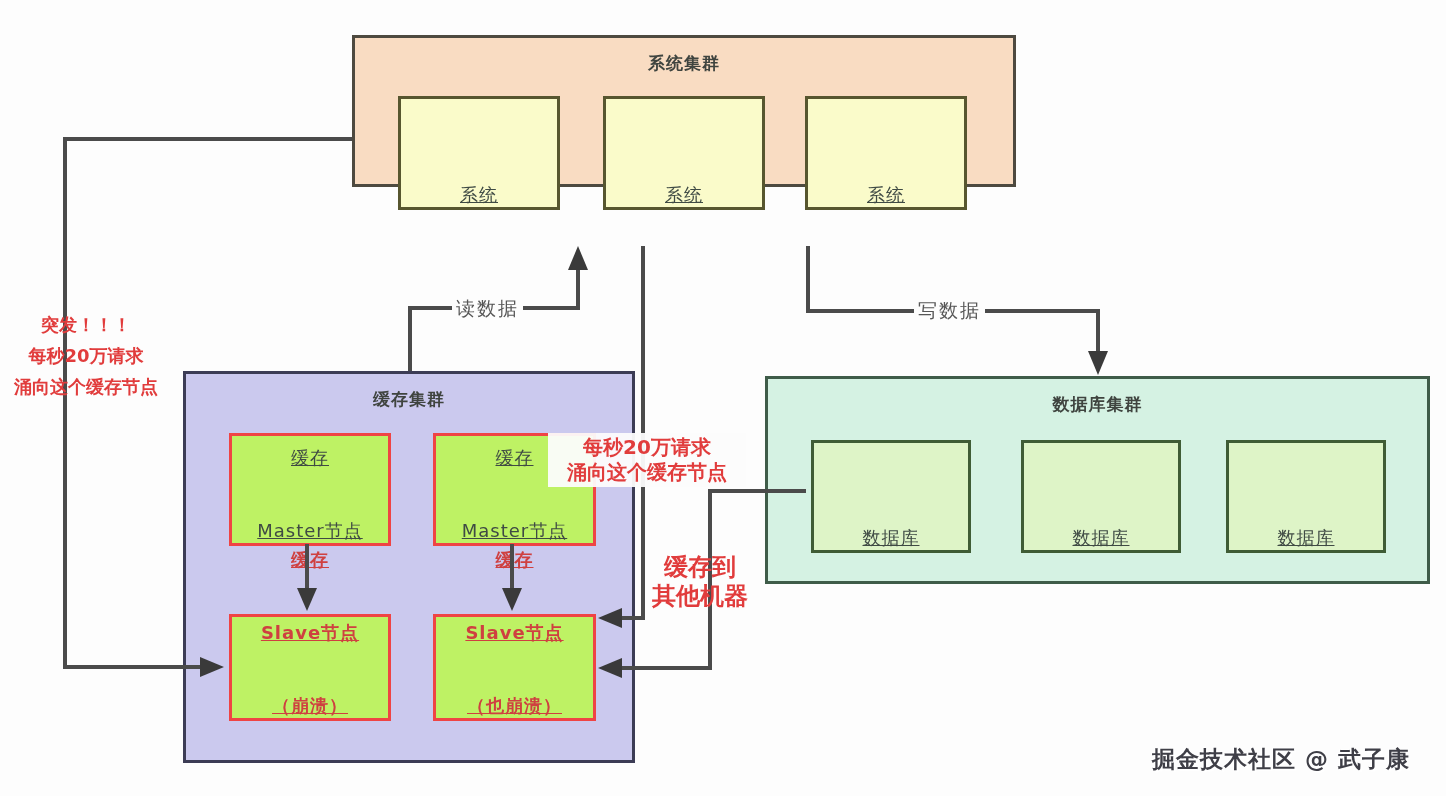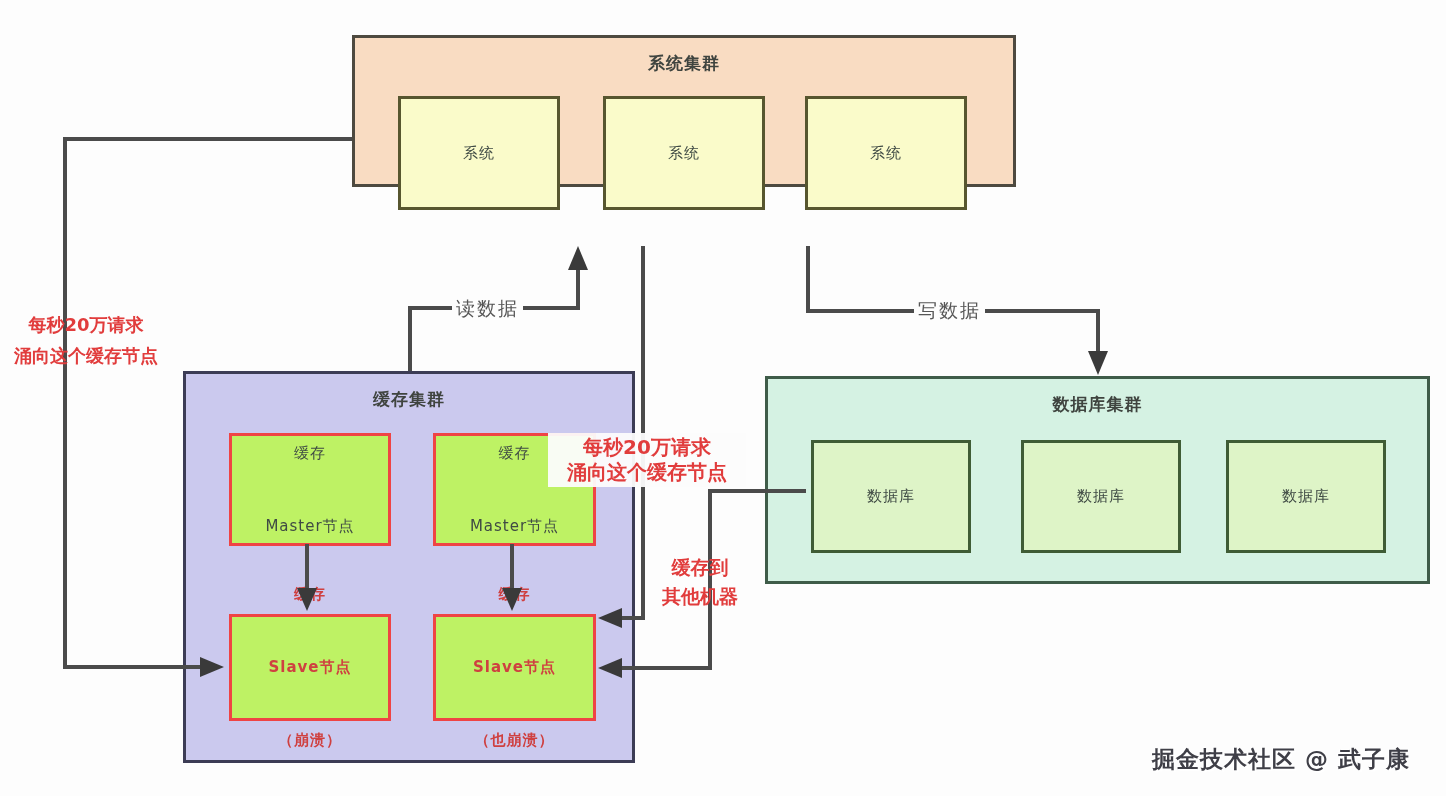--- a/index.html
+++ b/index.html
@@ -9,22 +9,22 @@
   
   .cluster{position:absolute;box-sizing:border-box;}
   .cluster-title{position:absolute;top:14px;left:0;width:100%;text-align:center;
                  font-size:17px;font-weight:600;color:#3f443f;letter-spacing:1px;}
   .cluster-system{left:352px;top:35px;width:664px;height:152px;background:#f9dcc2;border:3px solid #4e4a40;}
   .cluster-cache {left:183px;top:371px;width:452px;height:392px;background:#cbc9ee;border:3px solid #3c3c55;}
   .cluster-db    {left:765px;top:376px;width:665px;height:208px;background:#d5f2e3;border:3px solid #3f5c49;}
 
   
   .node{position:absolute;box-sizing:border-box;display:flex;flex-direction:column;
-        align-items:center;justify-content:center;text-align:center;
-        font-size:15px;line-height:25px;color:#3f4a44;letter-spacing:1px;}
+        align-items:center;justify-content:flex-end;text-align:center;
+        font-size:18px;line-height:25px;color:#3f4a44;letter-spacing:1px;text-decoration:underline;}
   .node-sys{width:162px;height:114px;top:58px;background:#fafbca;border:3px solid #57562f;}
   .node-sys.n1{left:43px;} .node-sys.n2{left:248px;} .node-sys.n3{left:450px;}
 
   .node-cache{width:162px;height:113px;background:#bef264;border:3px solid #ef4444;gap:48px;}
   .node-master.m1{left:43px;top:59px;} .node-master.m2{left:247px;top:59px;width:163px;}
   .node-slave{height:107px;top:240px;color:#cf4040;font-weight:bold;}
   .node-slave.s1{left:43px;} .node-slave.s2{left:247px;width:163px;}
 
   .node-db{width:160px;height:113px;top:61px;background:#def4c7;border:3px solid #3f5c35;}
   .node-db.d1{left:43px;} .node-db.d2{left:253px;} .node-db.d3{left:458px;}
@@ -38,21 +38,21 @@
   .edge-label{position:absolute;z-index:6;background:#fdfdfd;color:#565656;
               font-size:19px;font-weight:500;padding:0 4px;letter-spacing:2px;}
   .edge-label.read{left:452px;top:296px;}
   .edge-label.write{left:914px;top:298px;}
 
   
   .annotation{position:absolute;z-index:6;color:#e13c3c;font-weight:bold;text-align:center;}
   .ann-burst{left:0;top:309px;width:172px;font-size:18px;line-height:31px;}
   .ann-surge{left:548px;top:433px;width:198px;font-size:20px;line-height:25px;
              background:rgba(252,252,252,0.95);padding:2px 0;}
-  .ann-cache-other{left:648px;top:553px;width:104px;font-size:19px;line-height:29px;}
+  .ann-cache-other{left:648px;top:553px;width:104px;font-size:24px;line-height:29px;}
 
   
   .wm-secondary{position:absolute;left:1198px;top:756px;z-index:7;font-size:23px;
                 color:#c6c6c6;letter-spacing:1px;white-space:nowrap;}
   .wm-primary{position:absolute;left:1152px;top:744px;z-index:8;font-size:23px;font-weight:bold;
               color:#3f3f47;letter-spacing:1px;white-space:nowrap;
               text-shadow:2px 2px 1px rgba(255,255,255,0.95),-1px -1px 0 #ffffff;}
 </style>
 </head>
 <body>
@@ -127,20 +127,21 @@
     <polyline points="307,544 307,590"></polyline>
     <polygon points="307,611 297,588 317,588"></polygon>
     <polyline points="512,544 512,590"></polyline>
     <polygon points="512,611 502,588 522,588"></polygon>
   </svg>
 
   <div class="edge-label read">读数据</div>
   <div class="edge-label write">写数据</div>
 
   <div class="annotation ann-burst">
+    <div>突发！！！</div>
     <div>每秒20万请求</div>
     <div>涌向这个缓存节点</div>
   </div>
   <div class="annotation ann-surge">
     <div>每秒20万请求</div>
     <div>涌向这个缓存节点</div>
   </div>
   <div class="annotation ann-cache-other">
     <div>缓存到</div>
     <div>其他机器</div>

